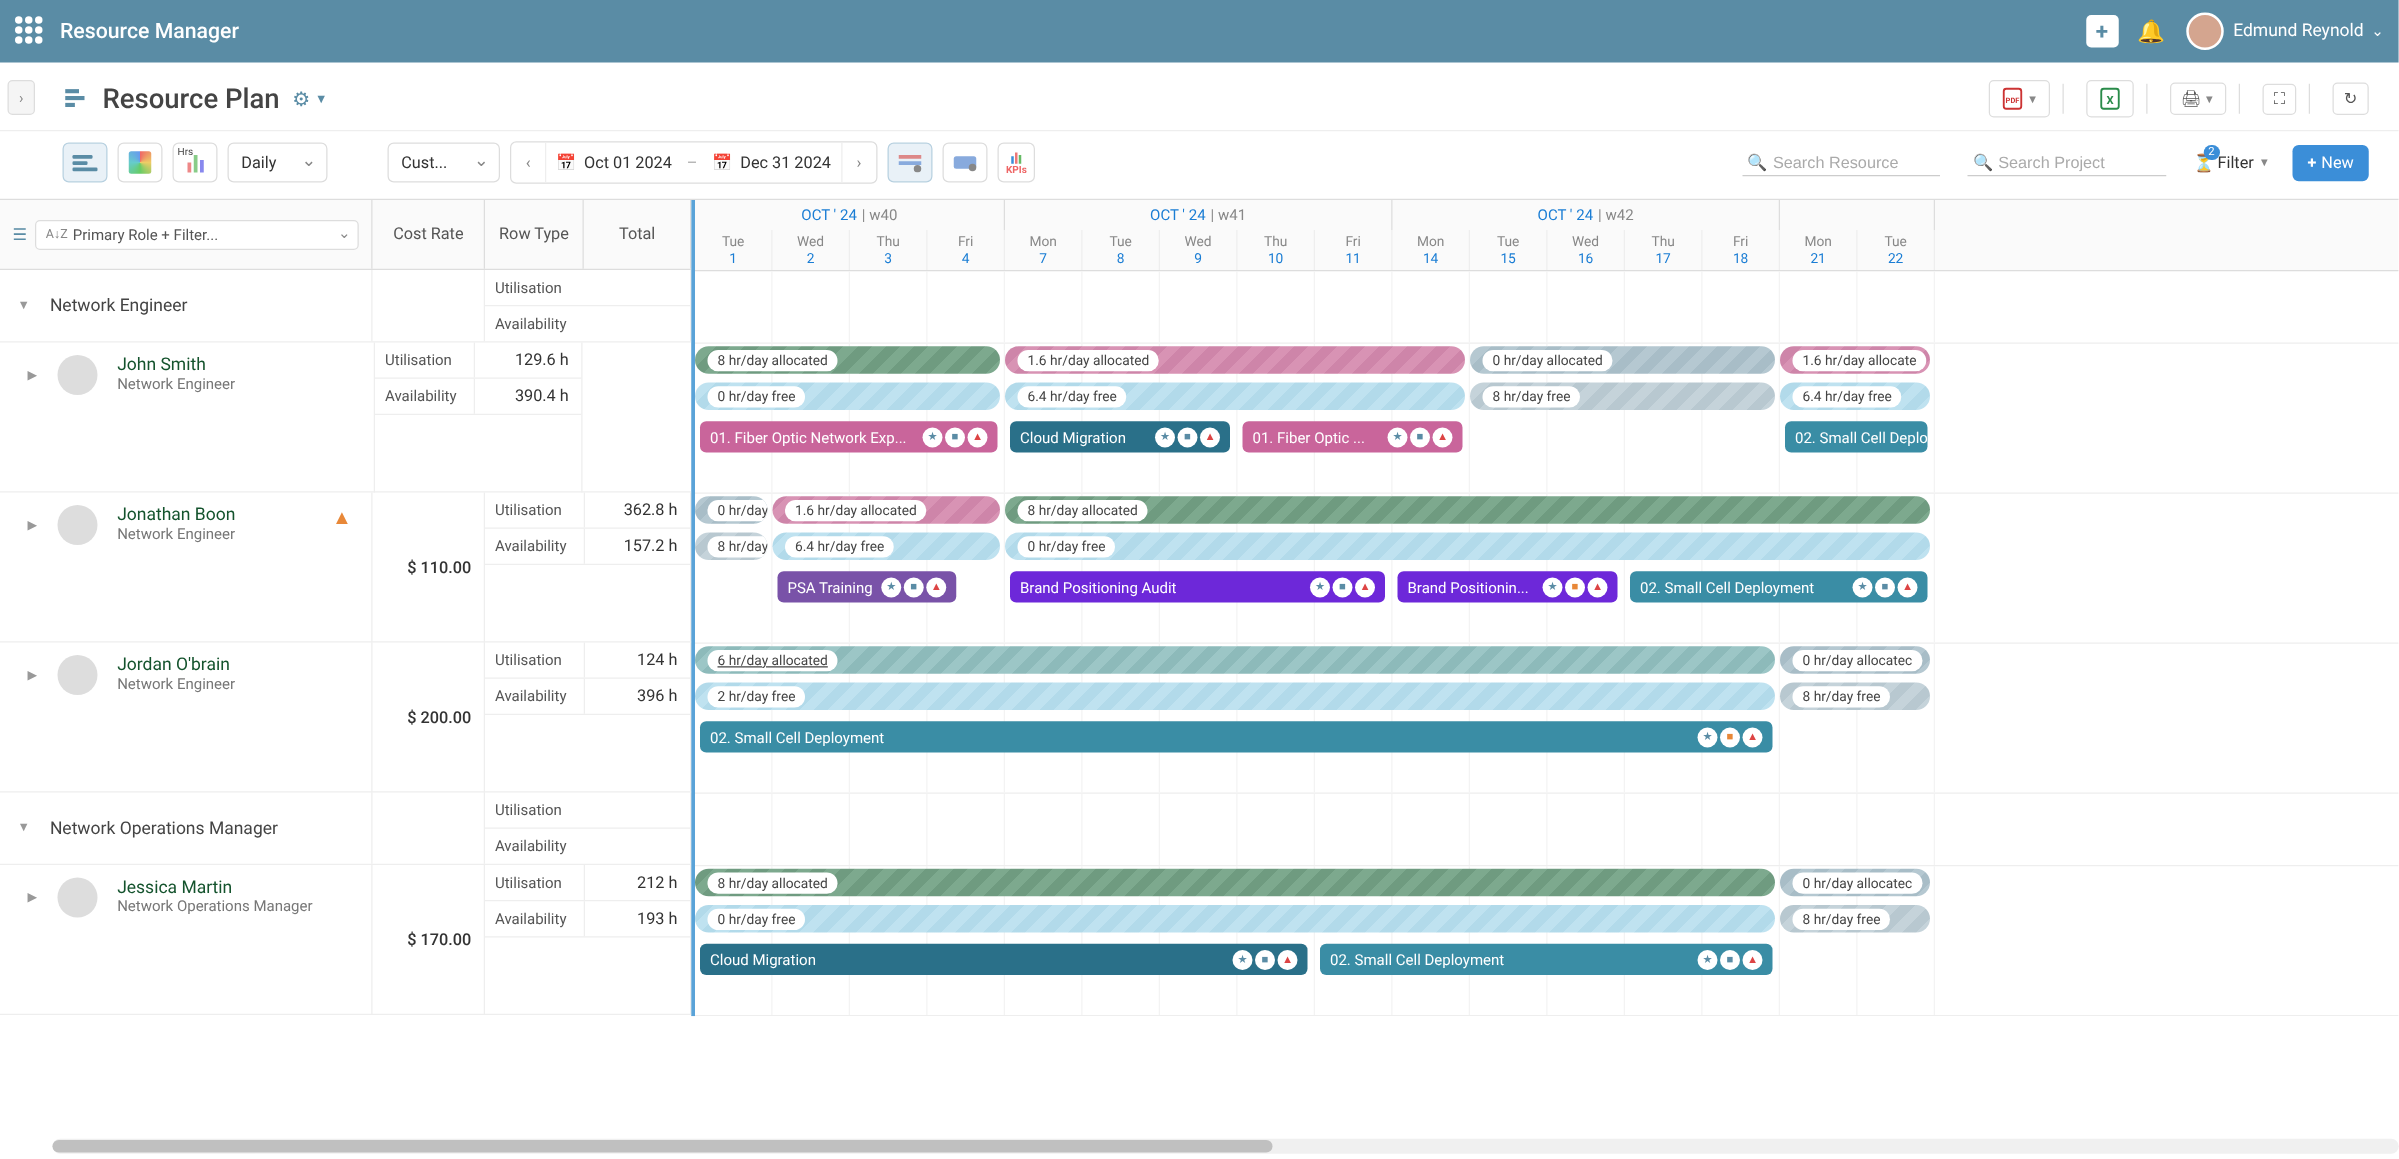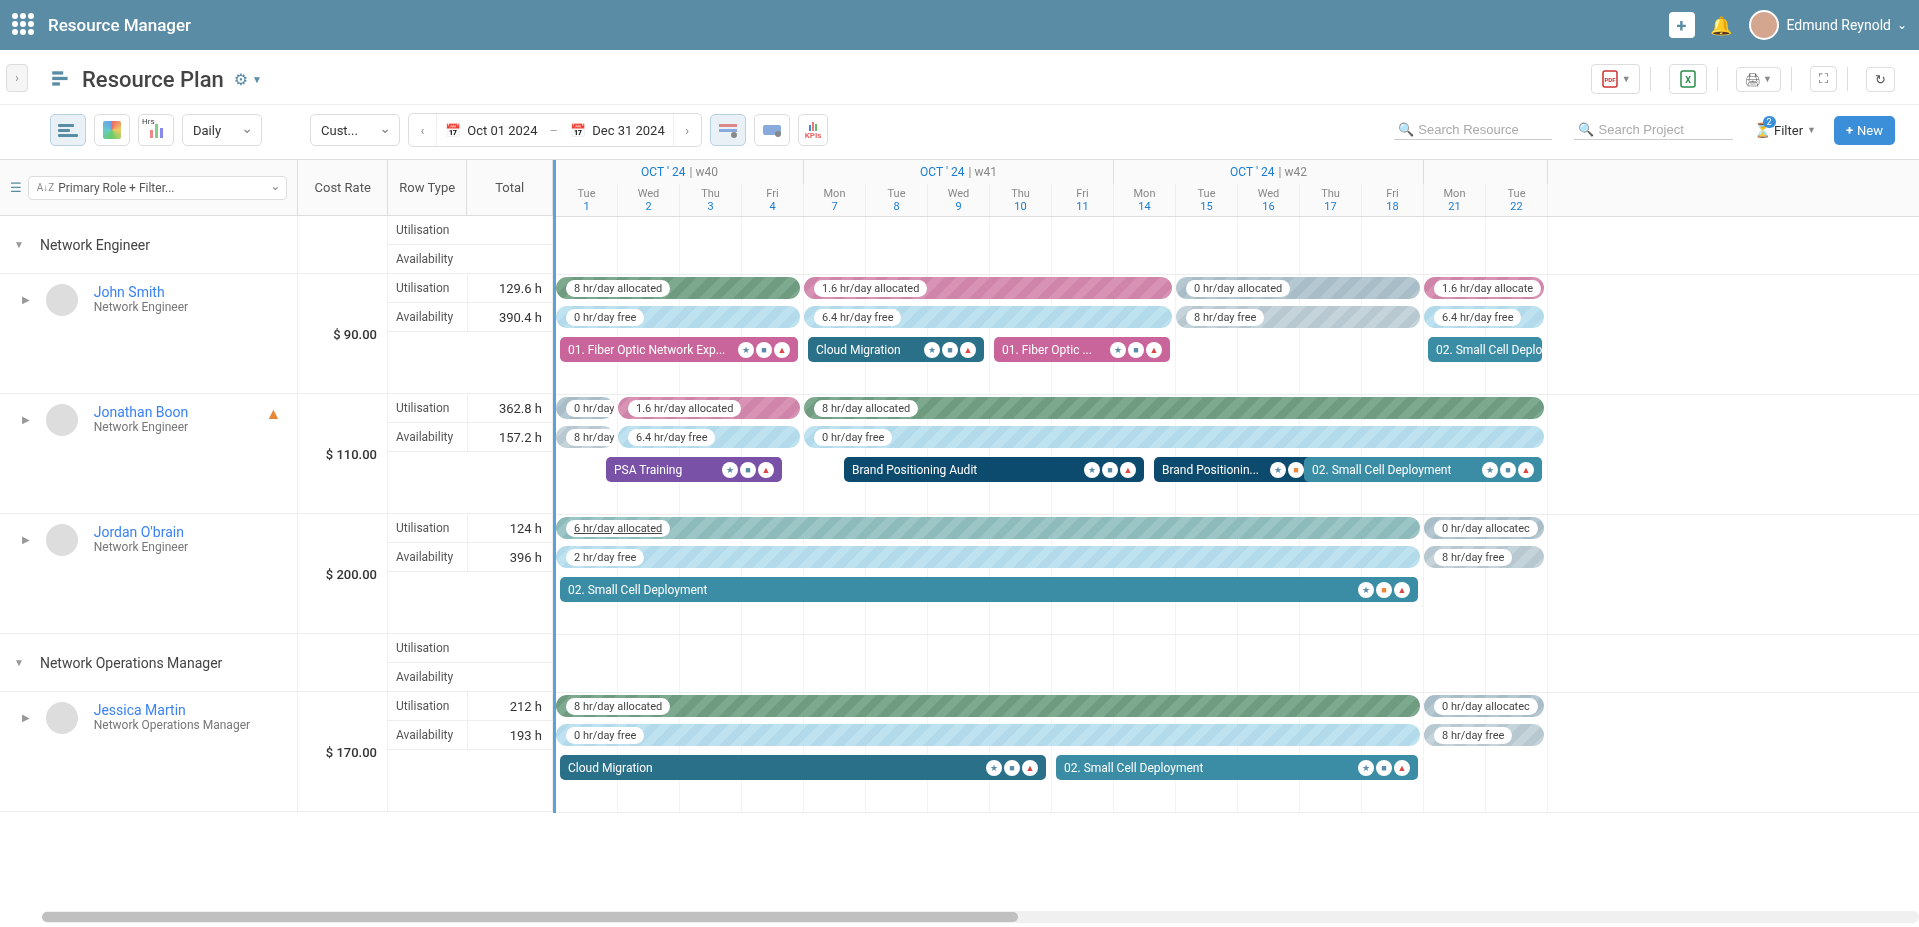--- a/index.html
+++ b/index.html
@@ -107,21 +107,21 @@
 .group-row .stack { width: 166px; display: flex; flex-direction: column; }
 .group-row .stack-cell { height: 29px; display: flex; align-items: center; padding: 0 8px; font-size: 12px; color: #555; border-bottom: 1px solid #eee; }
 .group-row .stack-cell:last-child { border-bottom: none; }
 .group-row .stack-cell .rt { width: 80px; }
 .group-row .stack-cell .tot { flex: 1; text-align: right; }
 
 .res-row { min-height: 58px; }
 .res-row .col-resource { display: flex; align-items: flex-start; padding: 10px 10px 10px 22px; }
 .res-row .exp { color: #999; margin-right: 10px; cursor: pointer; font-size: 10px; margin-top: 10px; }
 .res-row .avatar { width: 32px; height: 32px; border-radius: 50%; background: #ddd; margin-right: 10px; overflow: hidden; }
-.res-row .info .nm { color: #3b82f6; font-size: 14px; cursor: pointer; }
+.res-row .info .nm { color: #14532d; font-size: 14px; cursor: pointer; }
 .res-row .info .role { color: #777; font-size: 12px; }
 .res-row .warn { color: #e88838; margin-left: auto; margin-right: 6px; cursor: pointer; font-size: 16px; }
 .res-row .col-cost { width: 90px; display: flex; align-items: center; justify-content: flex-end; padding-right: 10px; font-weight: 500; }
 .res-row .stack { width: 166px; display: flex; flex-direction: column; }
 .res-row .stack-cell { height: 29px; display: flex; align-items: center; border-bottom: 1px solid #eee; }
 .res-row .stack-cell:last-child { border-bottom: none; }
 .res-row .stack-cell .rt { width: 80px; padding-left: 8px; font-size: 12px; color: #555; border-right: 1px solid #eee; height: 100%; display: flex; align-items: center; }
 .res-row .stack-cell .tot { flex: 1; text-align: right; padding-right: 10px; font-size: 13px; }
 
 
@@ -146,21 +146,21 @@
 .util-pink { background: repeating-linear-gradient(-45deg, #d893b4, #d893b4 8px, #ce85a9 8px, #ce85a9 16px); }
 .util-gray { background: repeating-linear-gradient(-45deg, #b5c8d1, #b5c8d1 8px, #a8bdc7 8px, #a8bdc7 16px); }
 .util-teal { background: repeating-linear-gradient(-45deg, #9cc6c6, #9cc6c6 8px, #8dbaba 8px, #8dbaba 16px); text-decoration: underline; }
 .avail-blue { background: repeating-linear-gradient(-45deg, #bfe2f0, #bfe2f0 8px, #b2daea 8px, #b2daea 16px); }
 .avail-gray { background: repeating-linear-gradient(-45deg, #c5d3da, #c5d3da 8px, #b8c8d0 8px, #b8c8d0 16px); }
 .task-bar { position: absolute; top: 2px; height: 25px; border-radius: 5px; display: flex; align-items: center; padding: 0 8px; font-size: 12px; color: #fff; cursor: pointer; white-space: nowrap; overflow: hidden; }
 .task-pink { background: #c9659b; }
 .task-teal { background: #3a8da5; }
 .task-dark { background: #2a7089; }
 .task-purple { background: #7952a8; }
-.task-green { background: #0c4a6e; margin-left: 36px; }
+.task-green { background: #6d28d9; }
 .task-badges { margin-left: auto; display: flex; gap: 2px; }
 .bdg { width: 16px; height: 16px; border-radius: 50%; background: #fff; display: flex; align-items: center; justify-content: center; font-size: 9px; }
 .bdg.star { color: #5a8ca5; }
 .bdg.sq { color: #5a8ca5; }
 .bdg.sq.orange { color: #e88838; }
 .bdg.tri { color: #d44; }
 
 
 .hscroll { position: absolute; bottom: 0; left: 42px; right: 0; height: 12px; background: #f0f0f0; border-radius: 6px; }
 .hscroll .thumb { position: absolute; top: 1px; height: 10px; background: #c0c0c0; border-radius: 5px; }
@@ -337,21 +337,20 @@
         <div class="left-row res-row" style="height: 120px;">
       <div class="col col-resource" style="height:120px">
         <span class="exp">▶</span>
         <div class="avatar"></div>
         <div class="info">
               <div class="nm">John Smith</div>
               <div class="role">Network Engineer</div>
             </div>
 
       </div>
-      <div class="col col-cost" style="height:120px">$ 90.00</div>
       <div class="col stack" style="height:120px">
         <div class="stack-cell">
               <span class="rt">Utilisation</span>
               <span class="tot">129.6 h</span>
             </div>
         <div class="stack-cell">
               <span class="rt">Availability</span>
               <span class="tot">390.4 h</span>
             </div>
         <div class="stack-cell" style="height:62px;border-bottom:none"></div>
@@ -666,21 +665,21 @@
               <span class="pill">8 hr/day</span>
             </div>
             <div class="bar avail-blue" style="left:62px;width:182px">
               <span class="pill">6.4 hr/day free</span>
             </div>
             <div class="bar avail-blue" style="left:248px;width:740px">
               <span class="pill">0 hr/day free</span>
             </div>
           </div>
           <div class="lane" style="height:32px;margin-top:2px">
-            <div class="task-bar task-purple" style="left:50px;width:176px">
+            <div class="task-bar task-purple" style="left:66px;width:143px">
               <span>PSA Training</span>
               <span class="task-badges">
                 <span class="bdg star">★</span>
                 <span class="bdg sq">■</span>
                 <span class="bdg tri">▲</span>
               </span>
             </div>
             <div class="task-bar task-green" style="left:252px;width:300px">
               <span>Brand Positioning Audit</span>
               <span class="task-badges">

